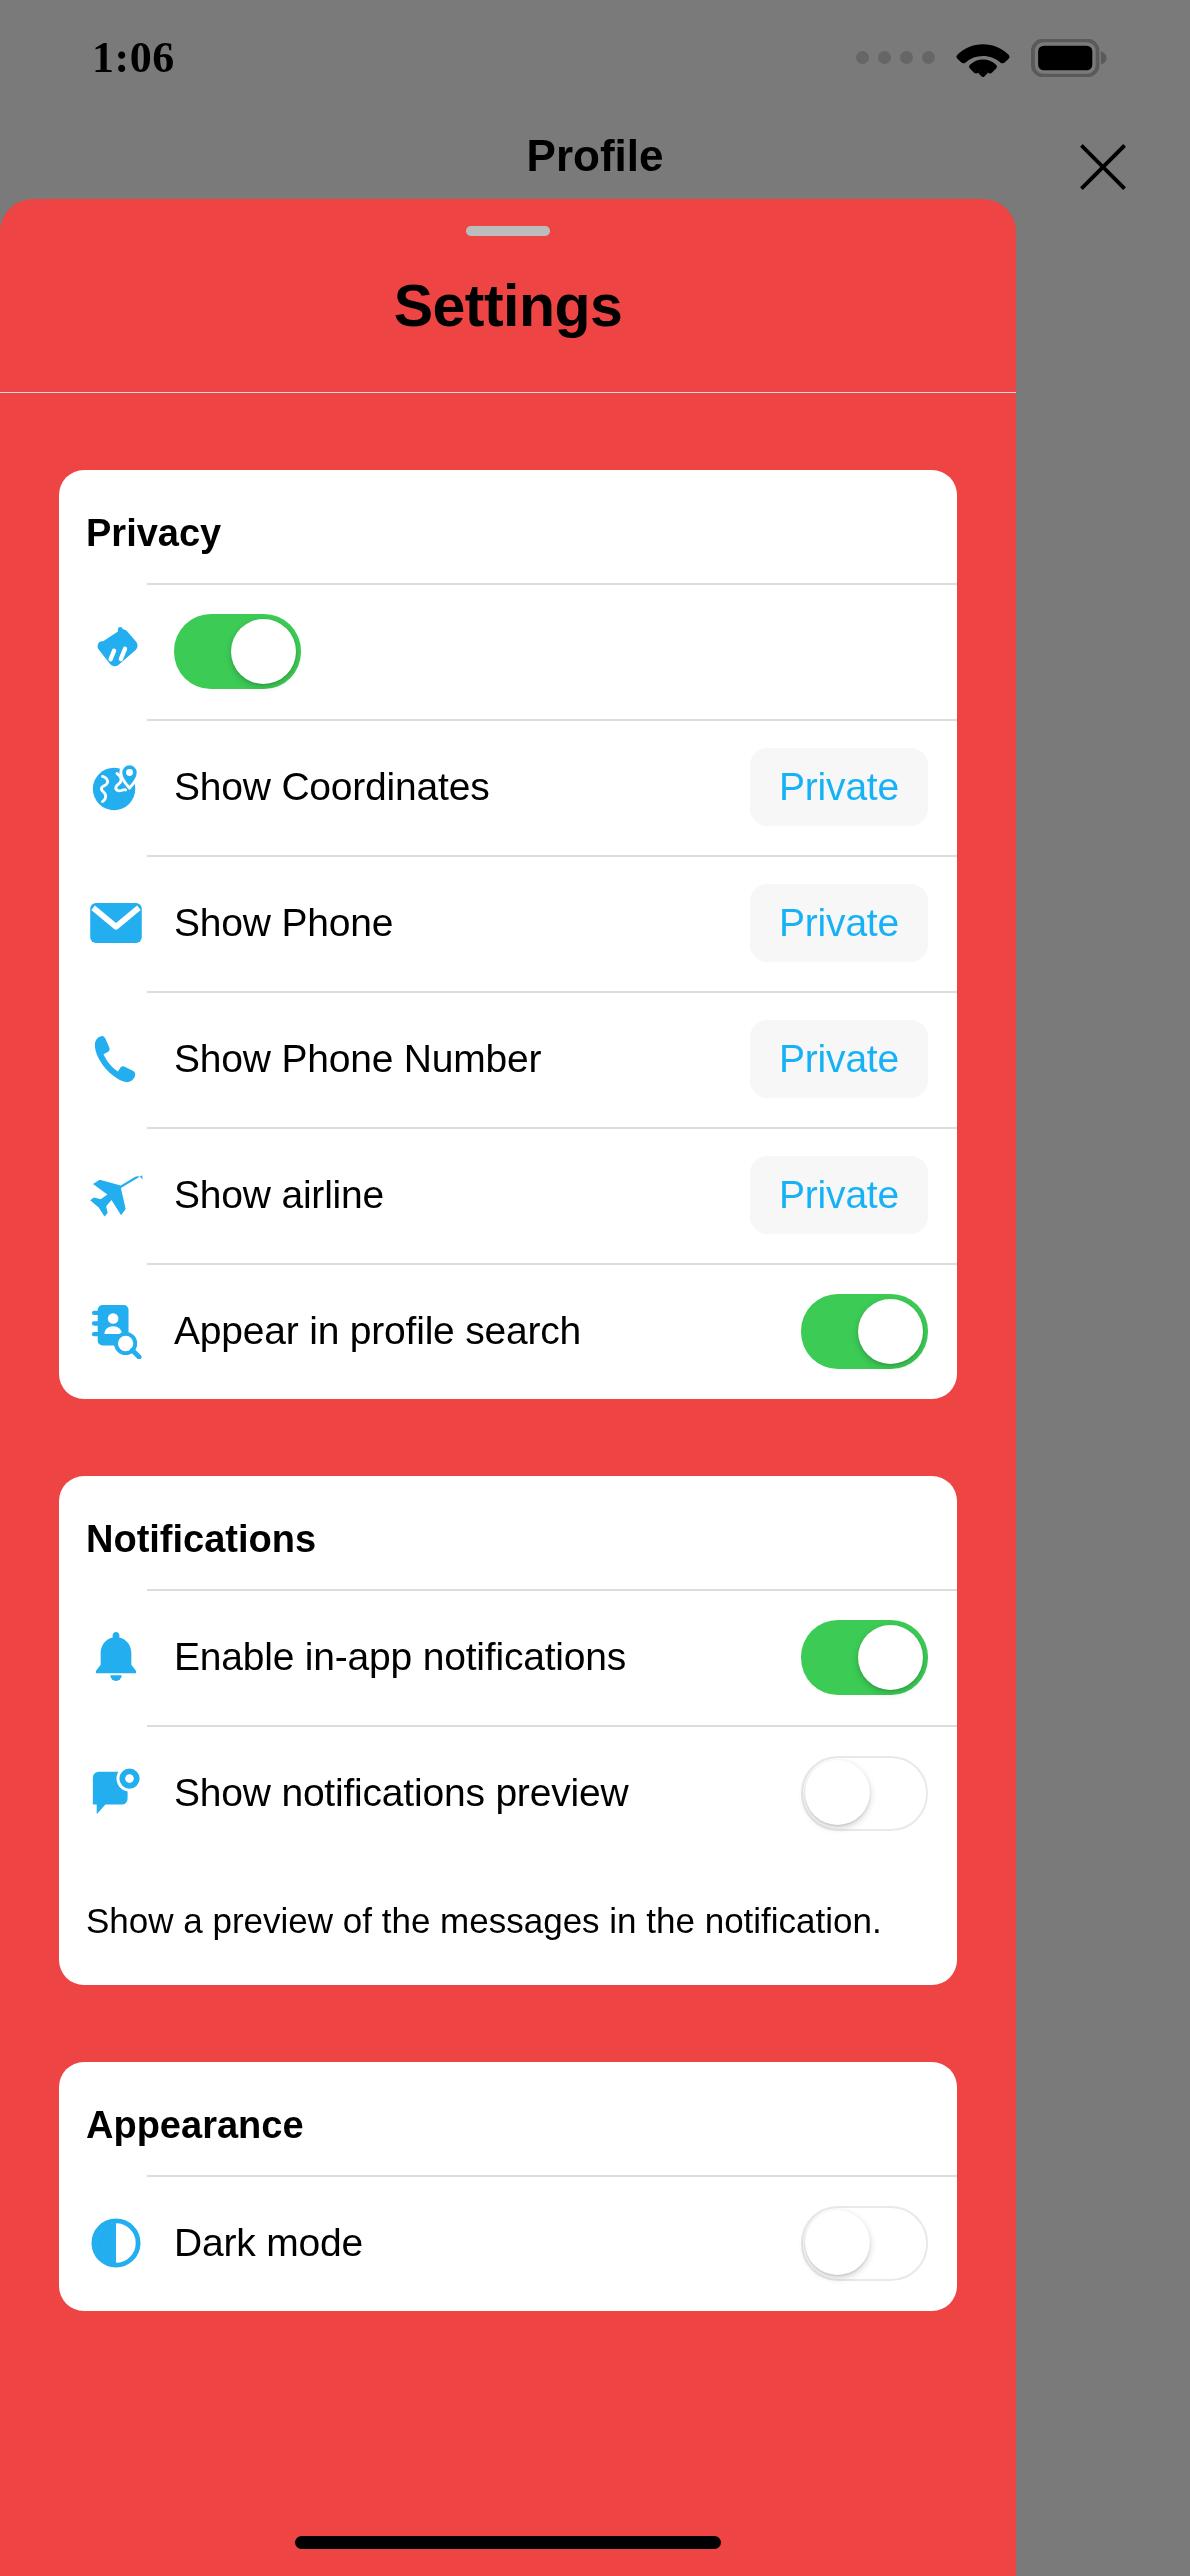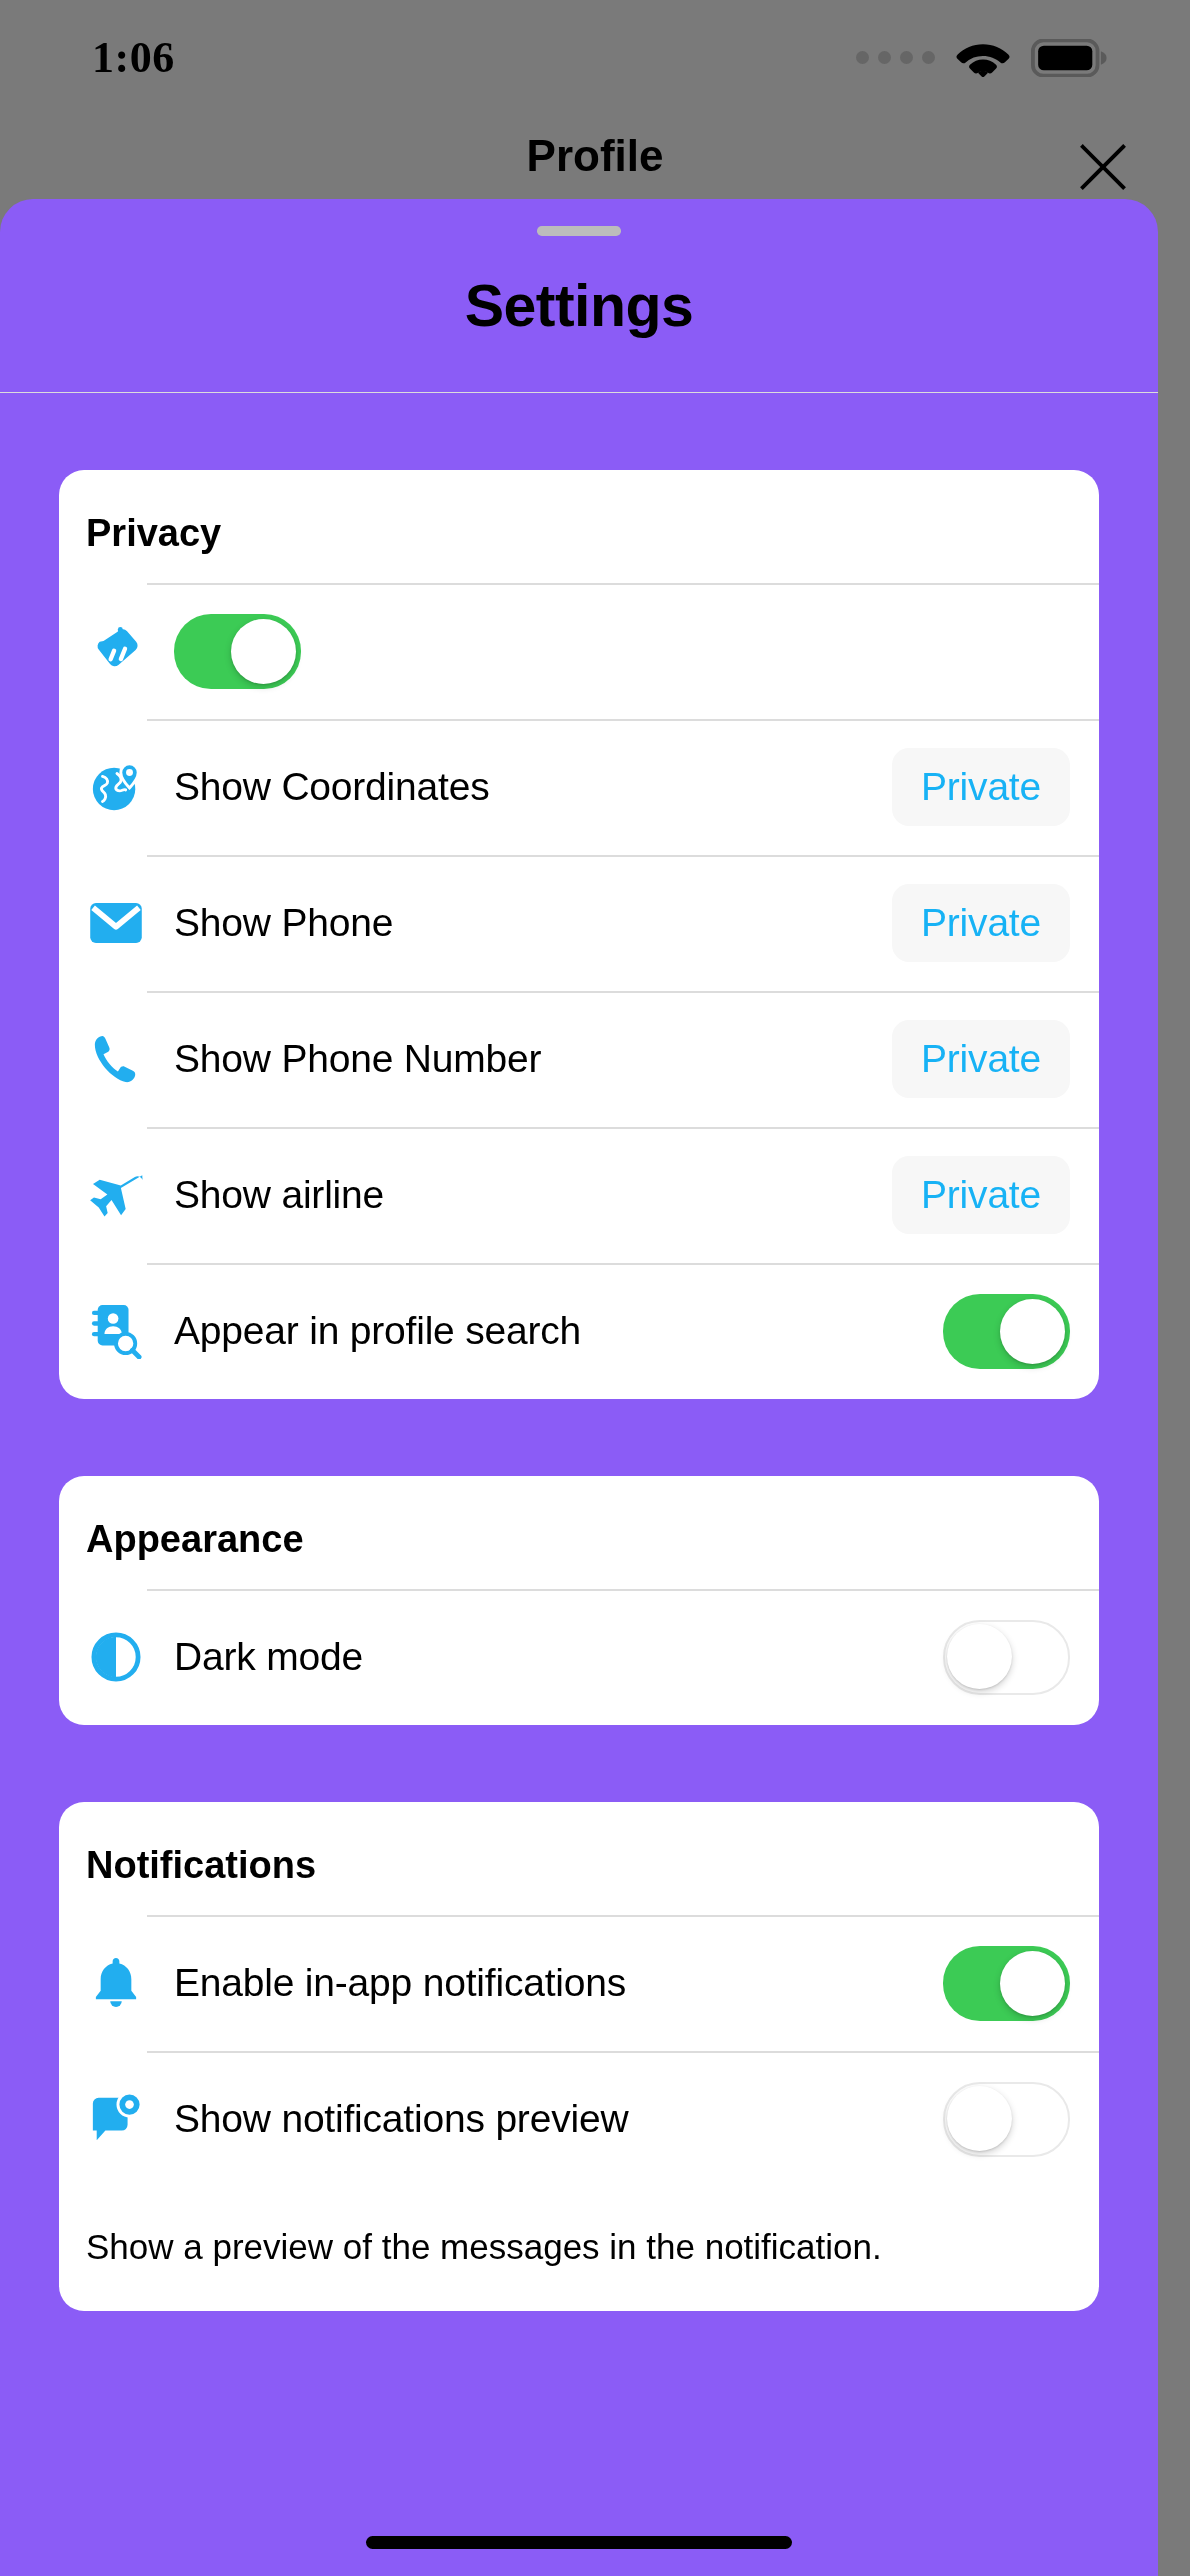--- a/index.html
+++ b/index.html
@@ -45,22 +45,22 @@
     text-align:center; font-size:44px; font-weight:700; color:#000;
   }
   .close-btn{
     position:absolute; right:58px; top:15.3px;
     width:58px; height:58px; display:flex; align-items:center; justify-content:center;
   }
 
   
   .sheet{
     position:absolute; left:0; top:199px;
-    width:1158px; height:2377px;
-    background:#8b5cf6;
+    width:1016px; height:2377px;
+    background:#ef4444;
     border-radius:33px 33px 0 0;
     overflow:hidden;
   }
   .grabber{
     width:84px; height:9.6px; border-radius:4.8px; background:#bcbcbc;
     margin:27px auto 0;
   }
   .sheet-title{
     text-align:center; font-size:59px; font-weight:700; color:#000;
     margin-top:36px; letter-spacing:-0.5px;
@@ -268,37 +268,20 @@
             </svg>
           </span>
           <span class="row-label">Appear in profile search</span>
           <span class="toggle on">
               <span class="knob"></span>
             </span>
         </div>
       </div>
 
       <div class="card">
-        <div class="card-title">Appearance</div>
-
-        <div class="row">
-          <span class="row-icon">
-            <svg width="50" height="50" viewBox="0 0 52 52">
-              <circle cx="26" cy="26" r="23" fill="none" stroke="#22aeef" stroke-width="5"></circle>
-              <path d="M26 5a21 21 0 0 0 0 42z" fill="#22aeef"></path>
-            </svg>
-          </span>
-          <span class="row-label">Dark mode</span>
-          <span class="toggle off">
-              <span class="knob"></span>
-            </span>
-        </div>
-      </div>
-
-      <div class="card">
         <div class="card-title">Notifications</div>
 
         <div class="row">
           <span class="row-icon">
             <svg width="46" height="54" viewBox="0 0 48 56">
               <path d="M24 2c-2 0-3.5 1.5-3.5 3.5v2.2C13 9.5 8 16 8 24v12l-5 6.5V45h42v-2.5L40 36V24c0-8-5-14.5-12.5-16.3V5.5C27.5 3.5 26 2 24 2z" fill="#22aeef"></path>
               <path d="M18 47a6 6 0 0 0 12 0z" fill="#22aeef"></path>
             </svg>
           </span>
           <span class="row-label">Enable in-app notifications</span>
@@ -317,19 +300,36 @@
           </span>
           <span class="row-label">Show notifications preview</span>
           <span class="toggle off">
               <span class="knob"></span>
             </span>
         </div>
 
         <div class="card-footer">Show a preview of the messages in the notification.</div>
       </div>
 
+      <div class="card">
+        <div class="card-title">Appearance</div>
+
+        <div class="row">
+          <span class="row-icon">
+            <svg width="50" height="50" viewBox="0 0 52 52">
+              <circle cx="26" cy="26" r="23" fill="none" stroke="#22aeef" stroke-width="5"></circle>
+              <path d="M26 5a21 21 0 0 0 0 42z" fill="#22aeef"></path>
+            </svg>
+          </span>
+          <span class="row-label">Dark mode</span>
+          <span class="toggle off">
+              <span class="knob"></span>
+            </span>
+        </div>
+      </div>
+
     </div>
 
     <div class="home-ind"></div>
   </div>
 
 </div>
 
 
 </body></html>

